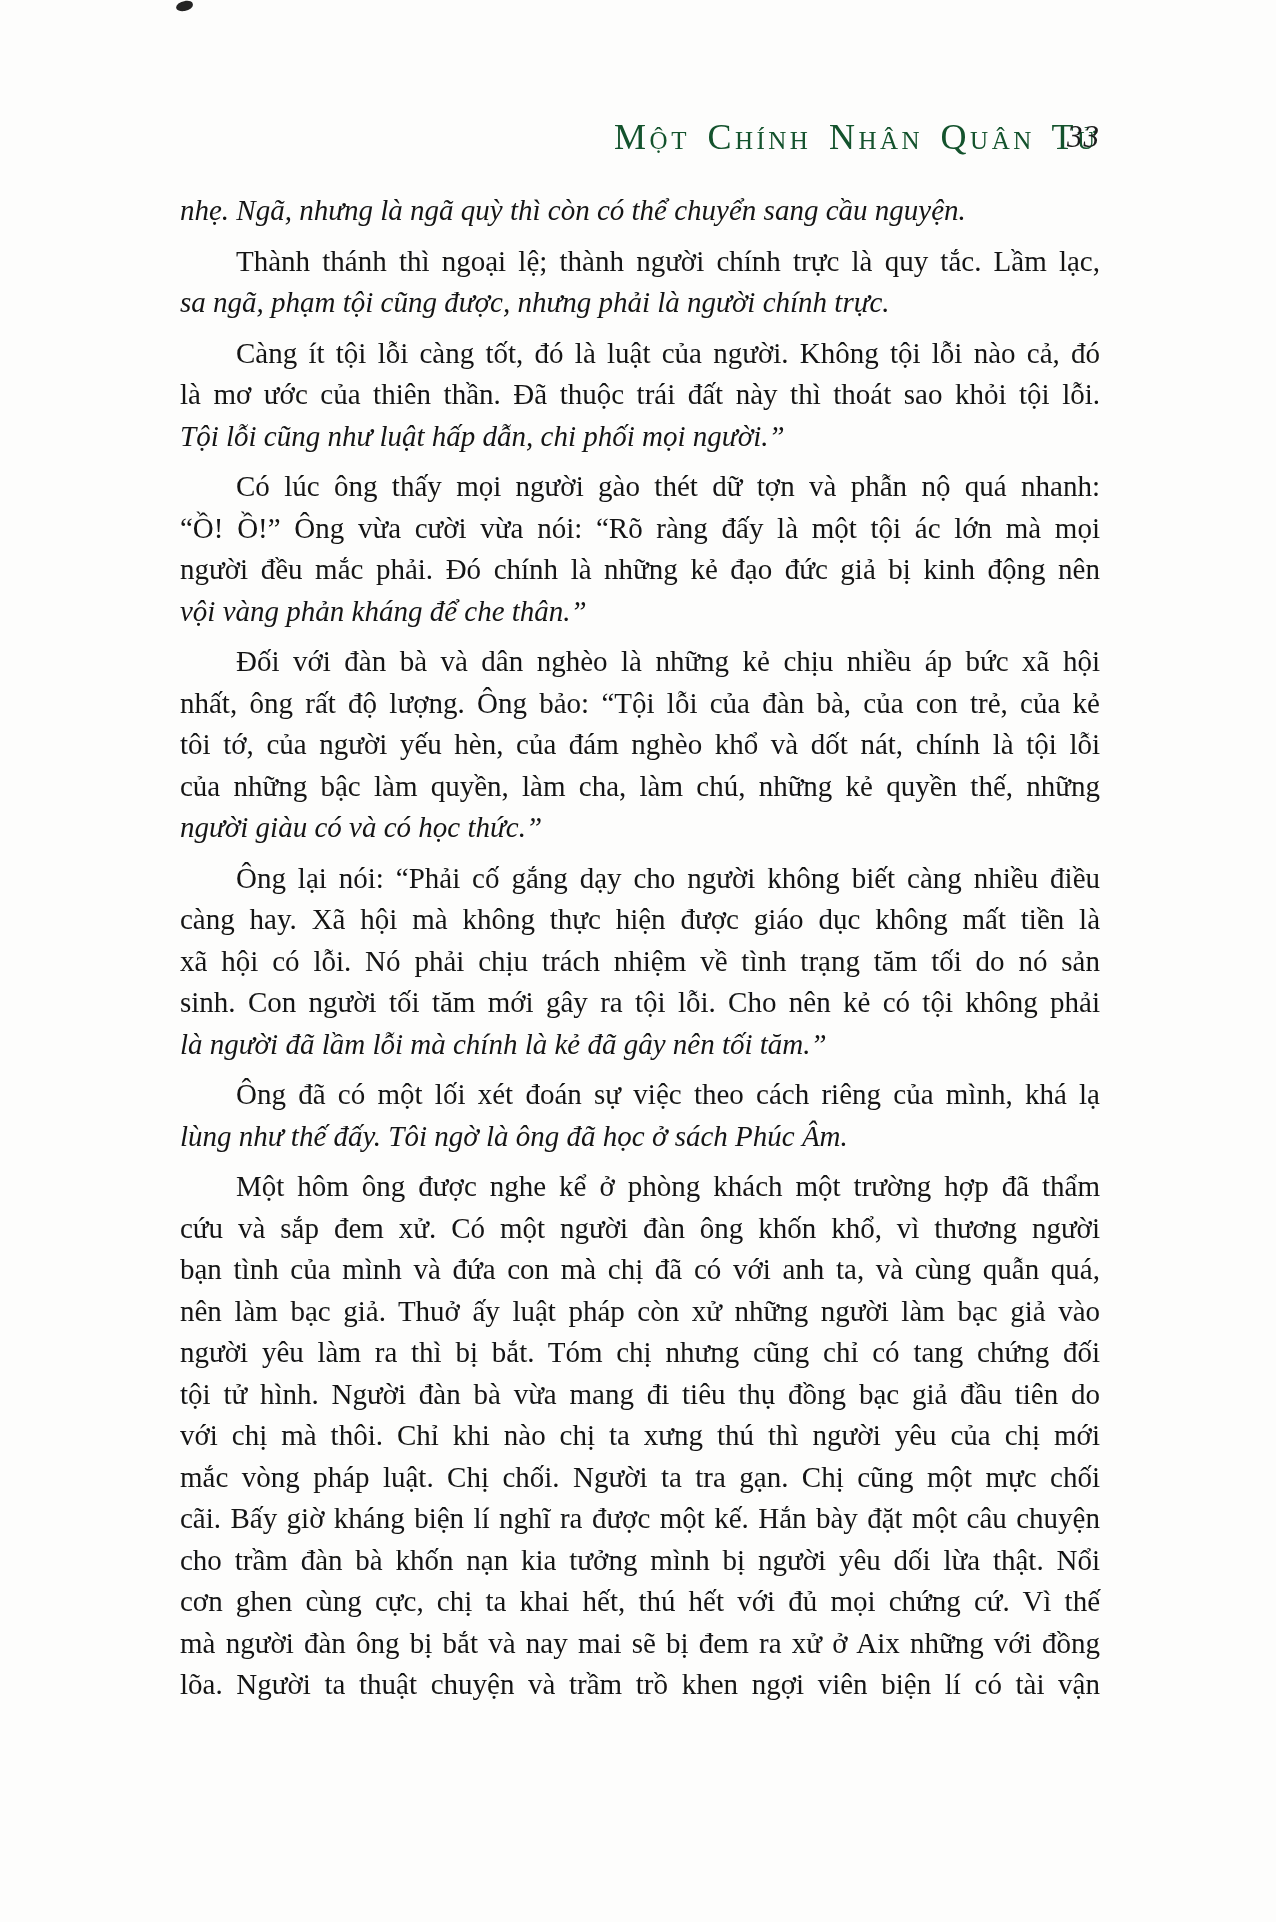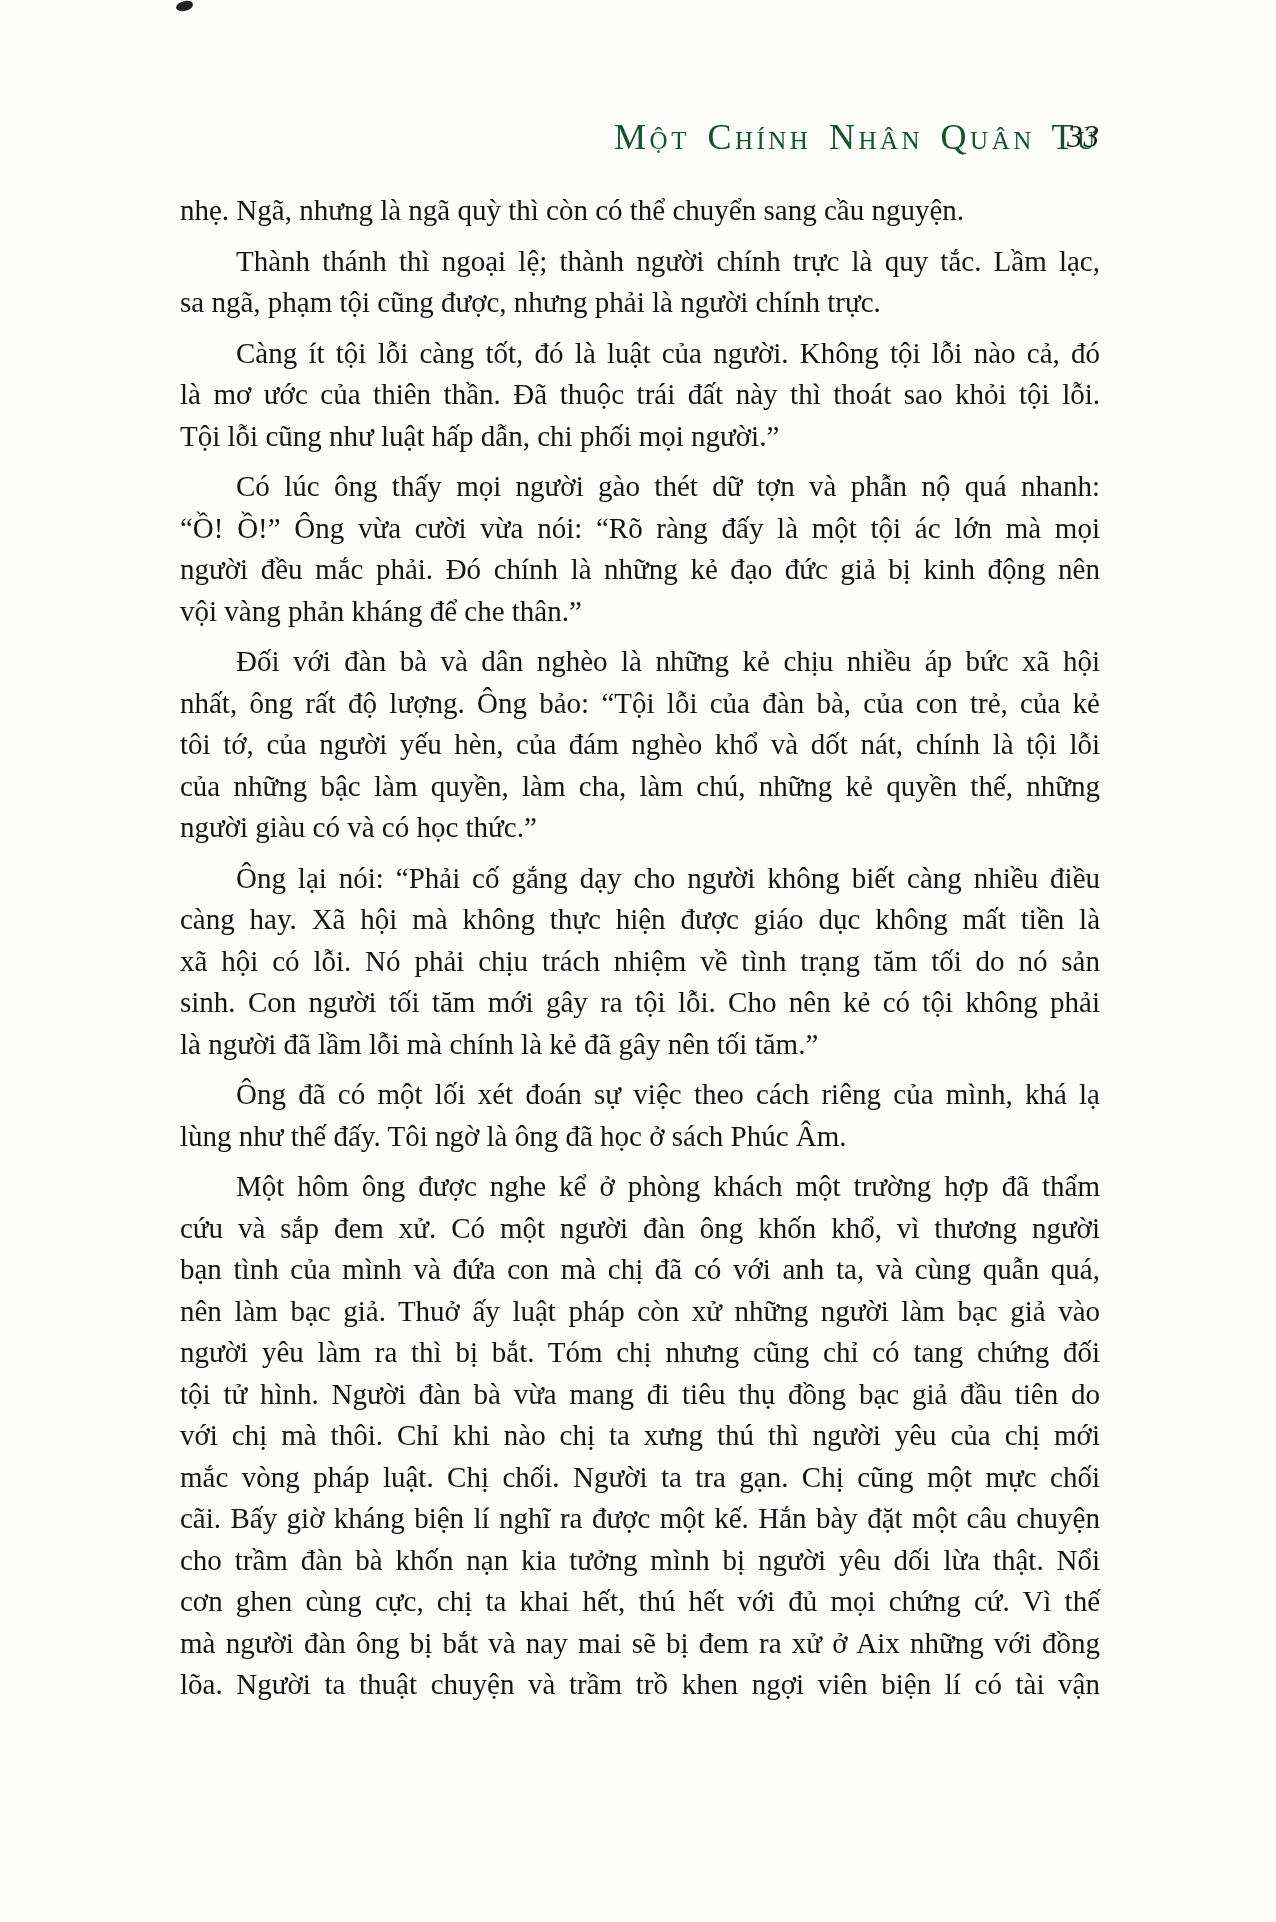--- a/index.html
+++ b/index.html
@@ -50,21 +50,21 @@
     left: 180px; top: 190px;
     width: 920px;
     font-size: 29px;
     line-height: 41.5px;
     color: #151515;
   }
   .line {
     text-align: justify;
     text-align-last: justify;
   }
-  .line.para-end { text-align-last: left; }
+  .line.para-end { text-align-last: left; font-style: italic; }
   .line.indent {
     text-indent: 56px;
     margin-top: 9px;
   }
 </style>
 </head>
 <body>
 
 <div class="page">
   <div class="scan-speck"></div>

